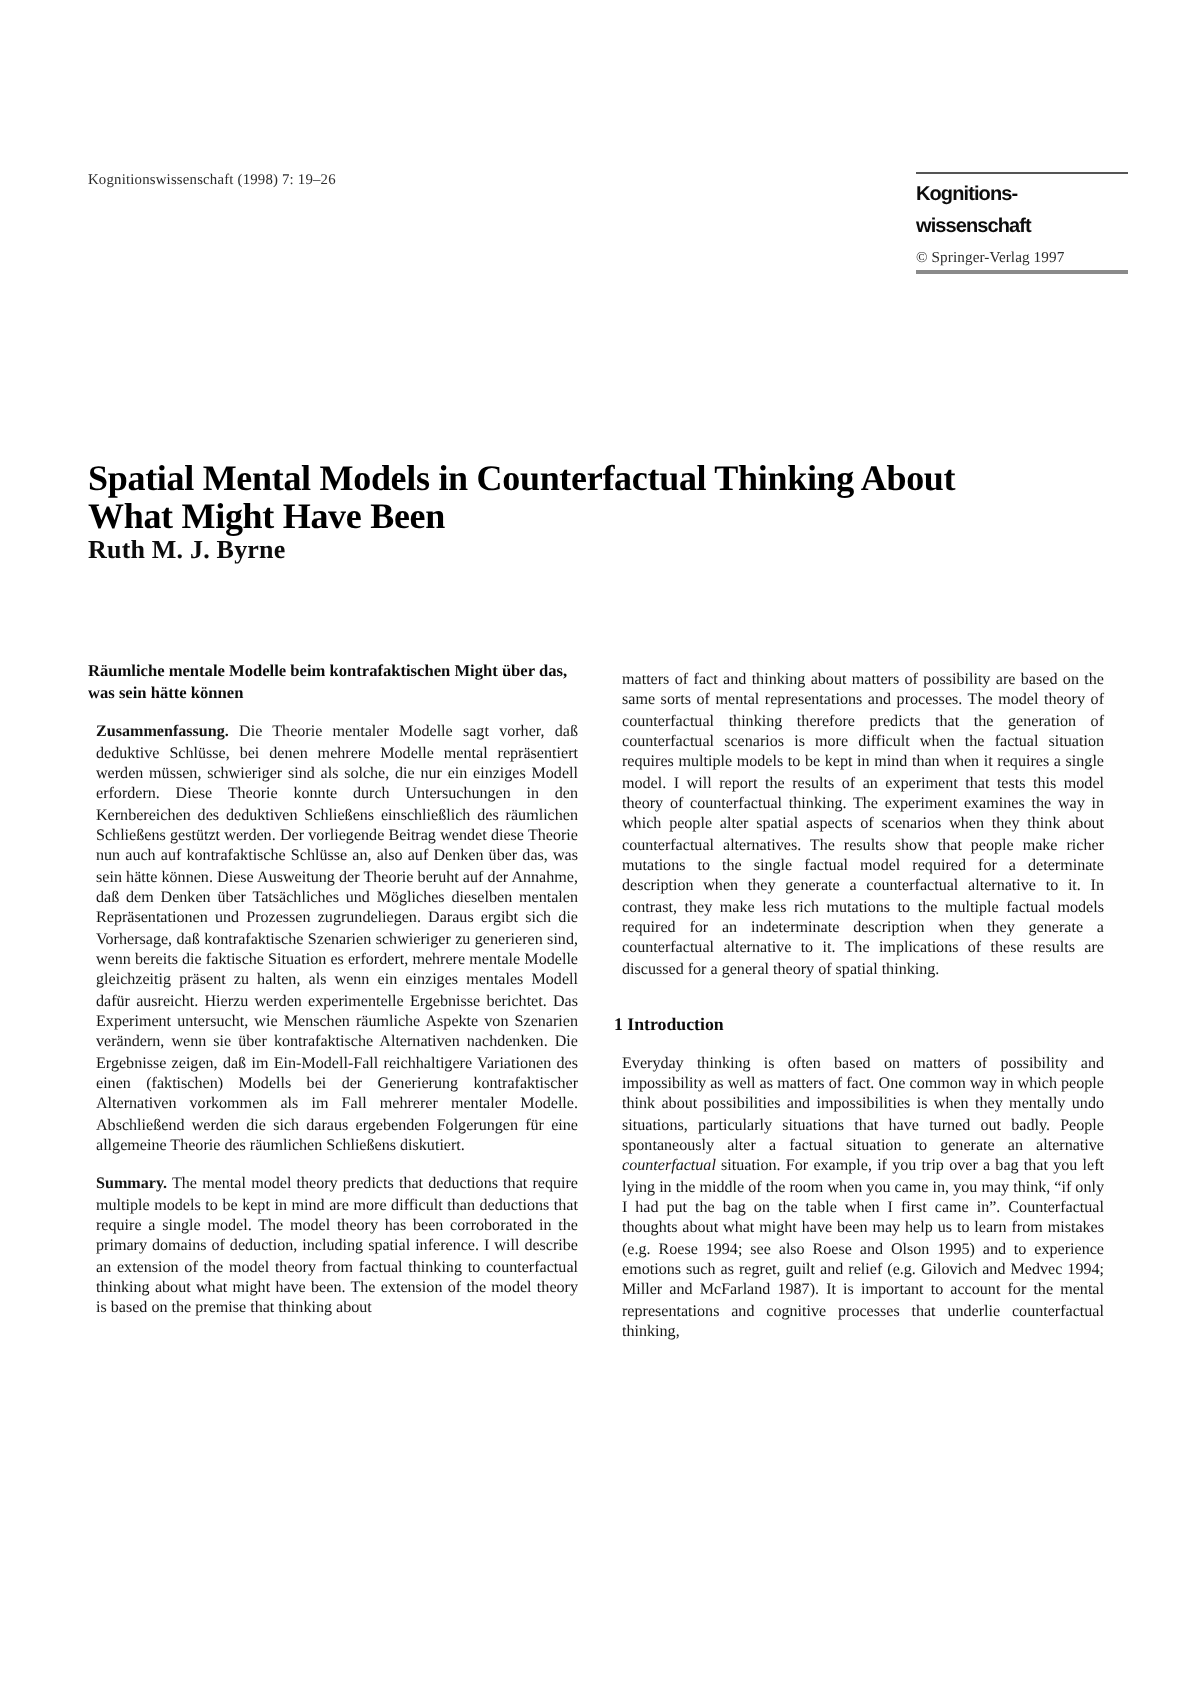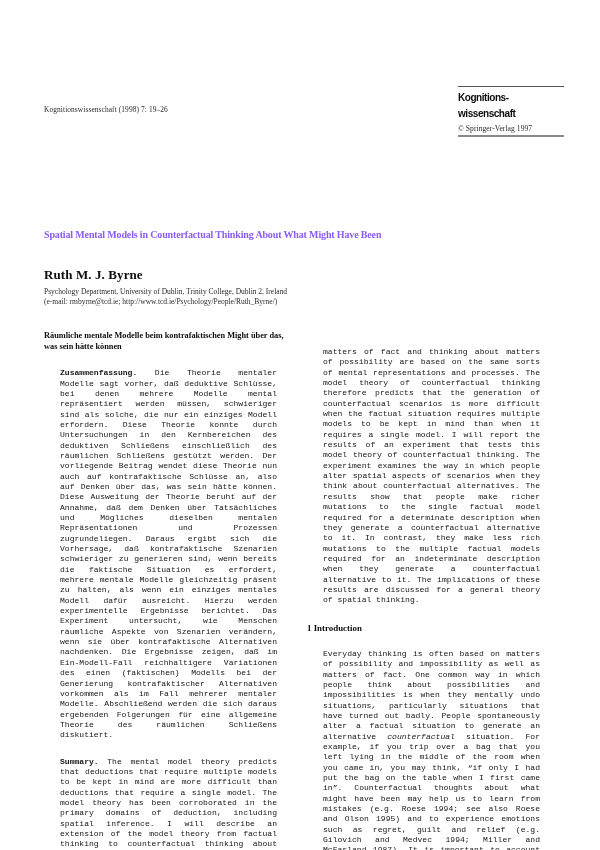--- a/index.html
+++ b/index.html
@@ -23,21 +23,20 @@
 
   
   .running-head {
     position: absolute;
     left: 44px;
     top: 85px;
     font-size: 7.4px;
     letter-spacing: 0.1px;
     color: #2b2b2b;
     white-space: nowrap;
-    margin-top: 20px;
   }
 
   
   .journal-logo {
     position: absolute;
     left: 458px;
     top: 86px;
     width: 106px;
   }
   .journal-logo .rule-top {
@@ -62,25 +61,25 @@
     margin-top: 2.5px;
     letter-spacing: 0.05px;
   }
 
   
   .title {
     position: absolute;
     left: 44px;
     top: 218px;
     width: 440px;
-    font-size: 10px;
+    font-size: 18px;
     font-weight: bold;
     line-height: 19px;
     letter-spacing: -0.15px;
-    color: #8b5cf6;
+    color: #000000;
   }
 
   
   .author {
     position: absolute;
     left: 44px;
     top: 267px;
     font-size: 13px;
     font-weight: bold;
     letter-spacing: 0.1px;
@@ -116,23 +115,22 @@
   .abs-head {
     font-weight: bold;
     font-size: 8.3px;
     line-height: 10.6px;
     margin: 0 0 9px 0;
     text-align: left;
     color: #0d0d0d;
   }
 
   .para {
-    margin: 16px;
+    margin: 4px;
     text-align: justify;
-    font-family: Liberation Mono, monospace;
   }
   .para + .para { margin-top: 9px; }
 
   .lead {
     font-weight: bold;
   }
 
   .section-head {
     font-weight: bold;
     font-size: 8.9px;
@@ -156,24 +154,20 @@
     <div class="jl-line">Kognitions-</div>
     <div class="jl-line">wissenschaft</div>
     <div class="jl-copy">© Springer-Verlag 1997</div>
     <div class="rule-bottom"></div>
   </div>
 
   <h1 class="title">Spatial Mental Models in Counterfactual Thinking About What Might Have Been</h1>
 
   <div class="author">Ruth M. J. Byrne</div>
 
-  <div class="affiliation">
-    <div>Psychology Department, University of Dublin, Trinity College, Dublin 2, Ireland</div>
-    <div>(e-mail: rmbyrne@tcd.ie; http://www.tcd.ie/Psychology/People/Ruth_Byrne/)</div>
-  </div>
 
   <div class="col col-left">
 
     <div class="abs-head">Räumliche mentale Modelle beim kontrafaktischen Might über das, was sein hätte können</div>
 
     <p class="para">
       <span class="lead">Zusammenfassung.</span><span> Die Theorie mentaler Modelle sagt vorher, daß deduktive Schlüsse, bei denen mehrere Modelle mental repräsentiert werden müssen, schwieriger sind als solche, die nur ein einziges Modell erfordern. Diese Theorie konnte durch Untersuchungen in den Kernbereichen des deduktiven Schließens einschließlich des räumlichen Schließens gestützt werden. Der vorliegende Beitrag wendet diese Theorie nun auch auf kontrafaktische Schlüsse an, also auf Denken über das, was sein hätte können. Diese Ausweitung der Theorie beruht auf der Annahme, daß dem Denken über Tatsächliches und Mögliches dieselben mentalen Repräsentationen und Prozessen zugrundeliegen. Daraus ergibt sich die Vorhersage, daß kontrafaktische Szenarien schwieriger zu generieren sind, wenn bereits die faktische Situation es erfordert, mehrere mentale Modelle gleichzeitig präsent zu halten, als wenn ein einziges mentales Modell dafür ausreicht. Hierzu werden experimentelle Ergebnisse berichtet. Das Experiment untersucht, wie Menschen räumliche Aspekte von Szenarien verändern, wenn sie über kontrafaktische Alternativen nachdenken. Die Ergebnisse zeigen, daß im Ein-Modell-Fall reichhaltigere Variationen des einen (faktischen) Modells bei der Generierung kontrafaktischer Alternativen vorkommen als im Fall mehrerer mentaler Modelle. Abschließend werden die sich daraus ergebenden Folgerungen für eine allgemeine Theorie des räumlichen Schließens diskutiert.</span>
     </p>
 
     <p class="para">

